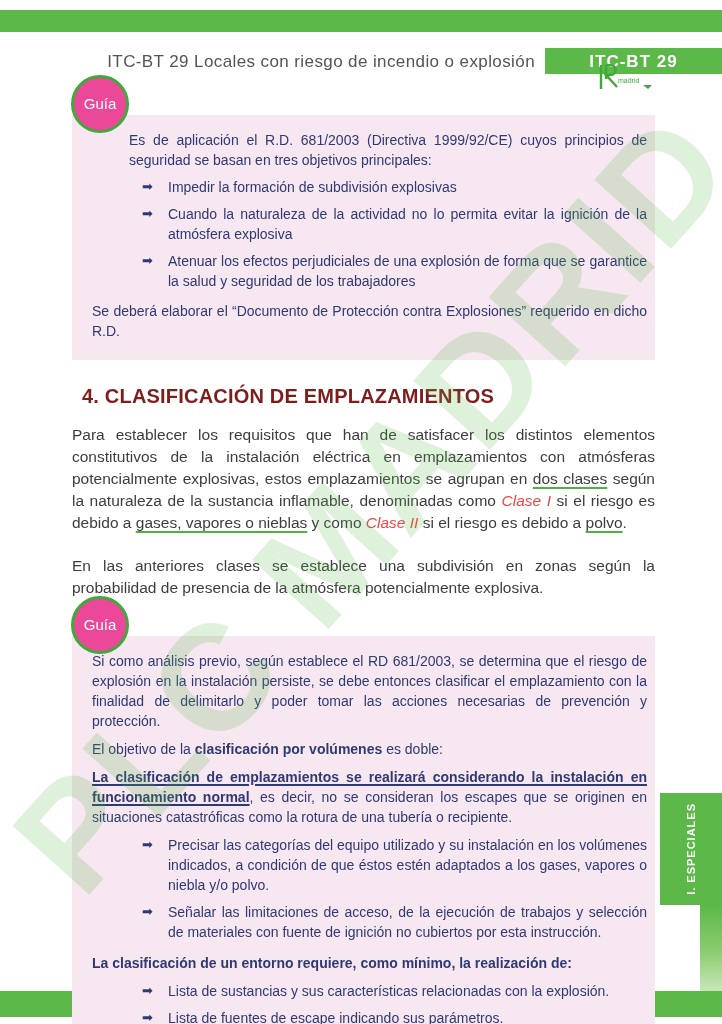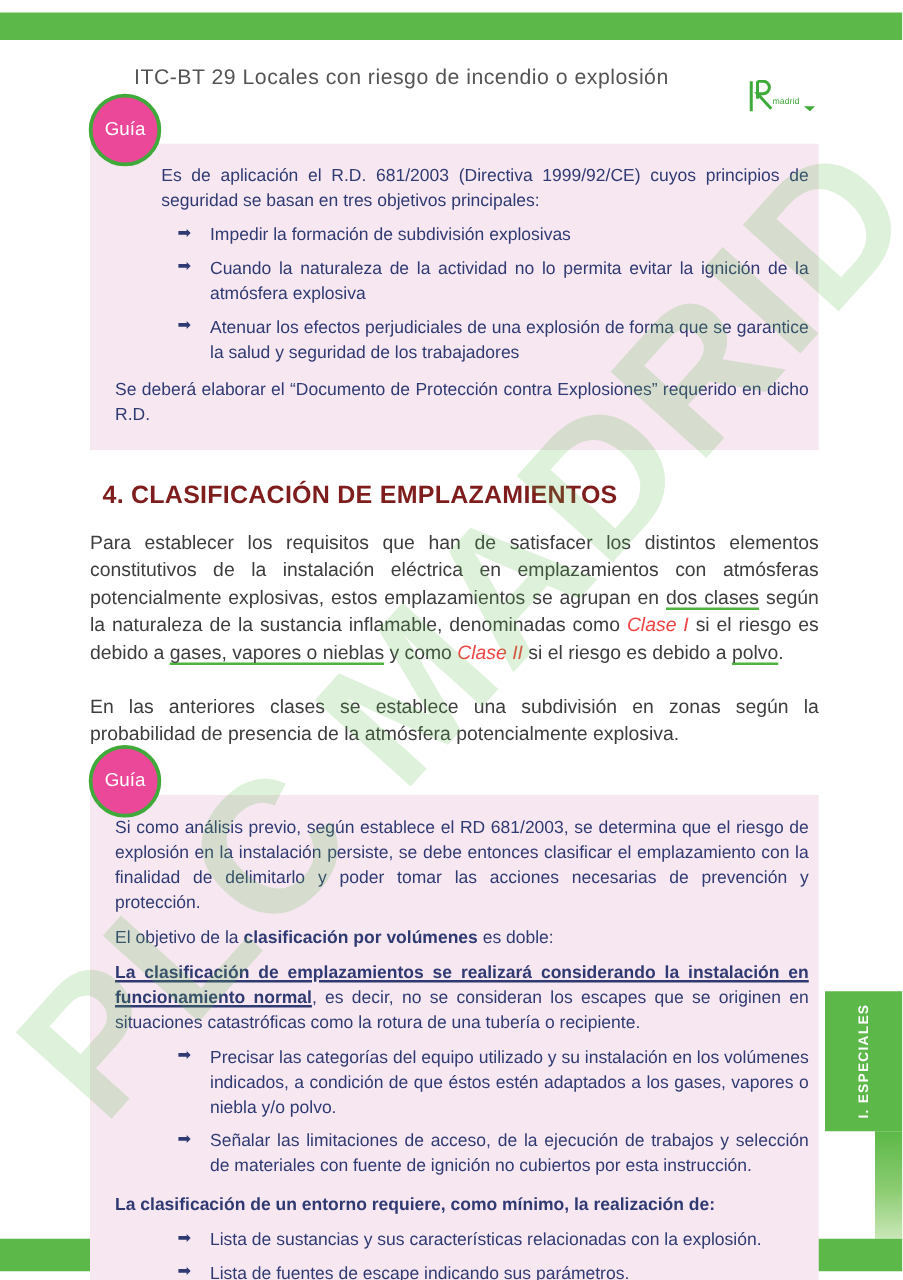--- a/index.html
+++ b/index.html
@@ -98,20 +98,21 @@
 </style>
 </head>
 <body>
 
 <div class="page">
 
   <div class="top-bar"></div>
 
   <div class="header-row">
     <div class="header-title">ITC-BT 29 Locales con riesgo de incendio o explosión</div>
+    <div class="header-badge">ITC-BT 29</div>
   </div>
 
   <div class="watermark">PLC MADRID</div>
 
   <div class="content">
 
     <div class="logo-row">
       <svg width="62" height="26" viewBox="0 0 62 26">
         <path d="M8 1 V 25" stroke="#3faa39" stroke-width="2.4" fill="none"></path>
         <path d="M13 1 V 15 M13 1 h4.5 a5 5 0 0 1 0 10 h-4.5 l11 12" stroke="#3faa39" stroke-width="2.4" fill="none"></path>

